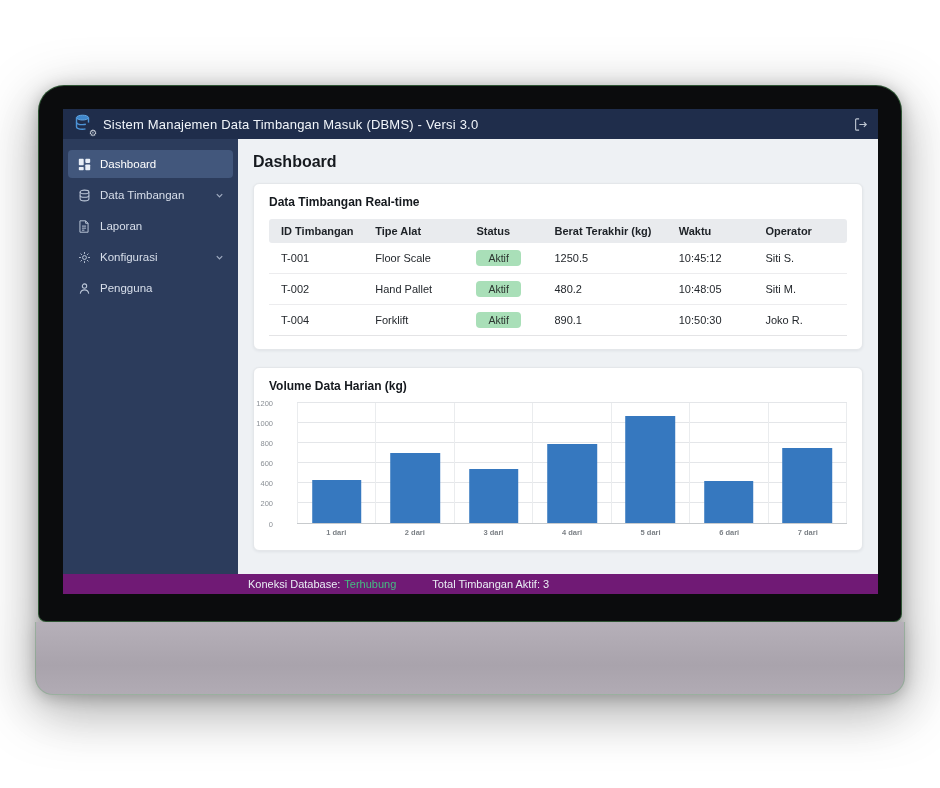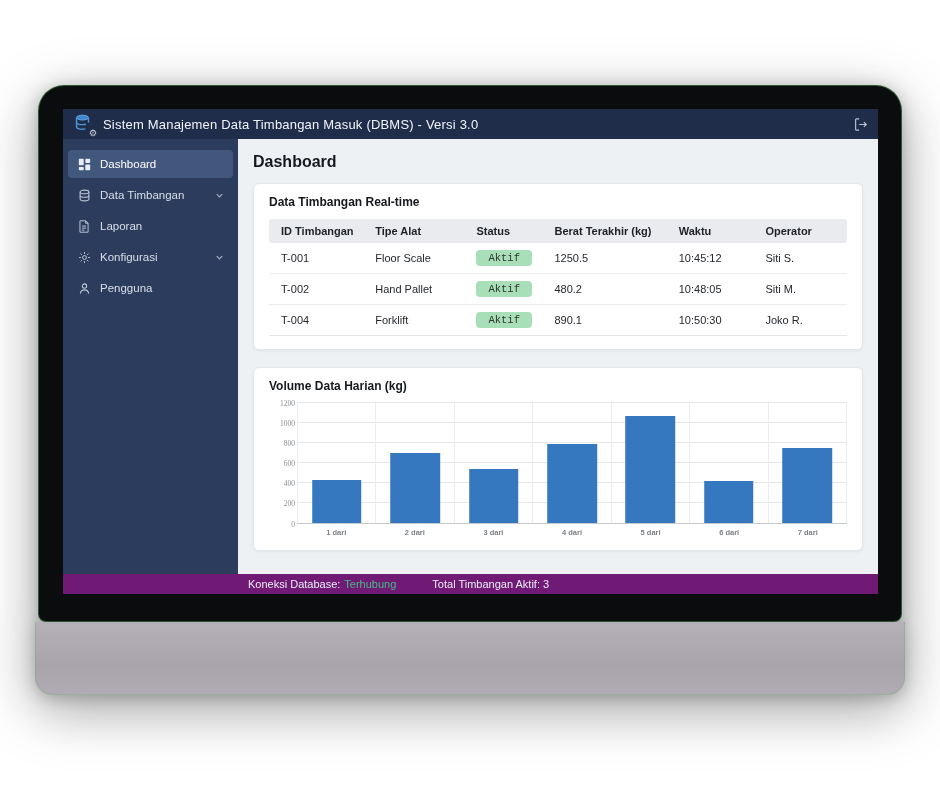--- a/index.html
+++ b/index.html
@@ -38,27 +38,27 @@
   .card-title { font-size:12px; font-weight:bold; color:#15191e; margin-bottom:10px; }
 
   
   table { width:100%; border-collapse:collapse; font-size:11px; color:#24282d; table-layout:fixed; }
   thead th { background:#e9ebee; text-align:left; font-weight:bold; color:#1d2126; padding:6px 8px; }
   thead th:first-child { border-radius:3px 0 0 3px; padding-left:12px; }
   thead th:last-child { border-radius:0 3px 3px 0; }
   tbody td { padding:7px 8px; border-bottom:1px solid #ececee; }
   tbody td:first-child { padding-left:12px; }
   tbody tr:last-child td { border-bottom:1px solid #e4e4e6; }
-  .badge { display:inline-block; padding:2px 12px; border-radius:4px; font-size:10.5px;font-family:Liberation Mono, monospace; }
+  .badge { display:inline-block; padding:2px 12px; border-radius:4px; font-size:10.5px; }
 
   
   .chart-wrap { margin-top:4px; }
   .chart-row { display:flex; height:121px; }
   .y-axis { width:28px; flex:0 0 28px; position:relative; }
-  .y-tick { position:absolute; right:2px; transform:translateY(50%); font-size:7.5px; color:#8a8f95; line-height:1;font-family:Liberation Serif, serif; }
+  .y-tick { position:absolute; right:24px; transform:translateY(50%); font-size:7.5px; color:#8a8f95; line-height:1; }
   .plot { flex:1 1 auto; position:relative; border-bottom:1.5px solid #c7cacd; }
   .gridline { position:absolute; left:0; right:0; height:1px; background:#e4e6e9; }
   .bars { position:absolute; left:0; right:0; top:0; bottom:0; display:flex; }
   .slot { flex:1 1 0; position:relative; border-right:1px solid #eaecee; }
   .slot:first-child { border-left:1px solid #eaecee; }
   .bar { position:absolute; bottom:0; left:50%; transform:translateX(-50%); width:64%; background:#3678bf; }
   .x-labels { display:flex; margin-left:28px; margin-top:4px;font-weight:bold; }
   .x-label { flex:1 1 0; text-align:center; font-size:7.5px; color:#7c8186; }
 
   

